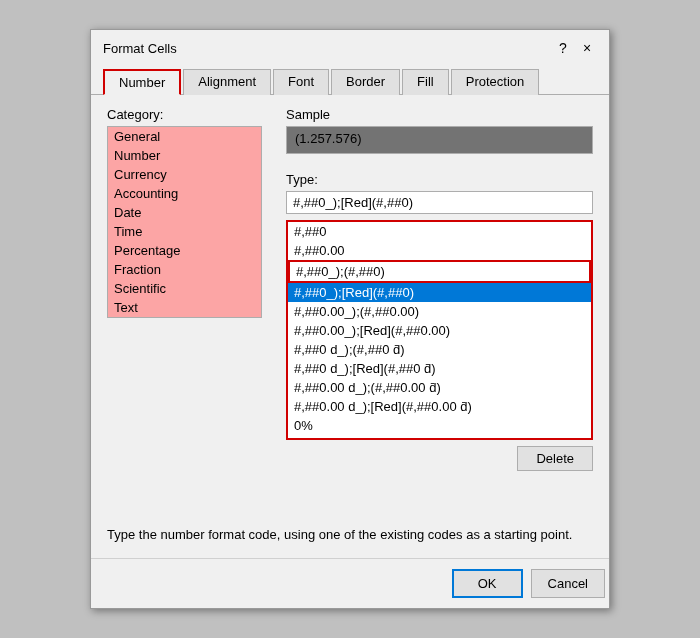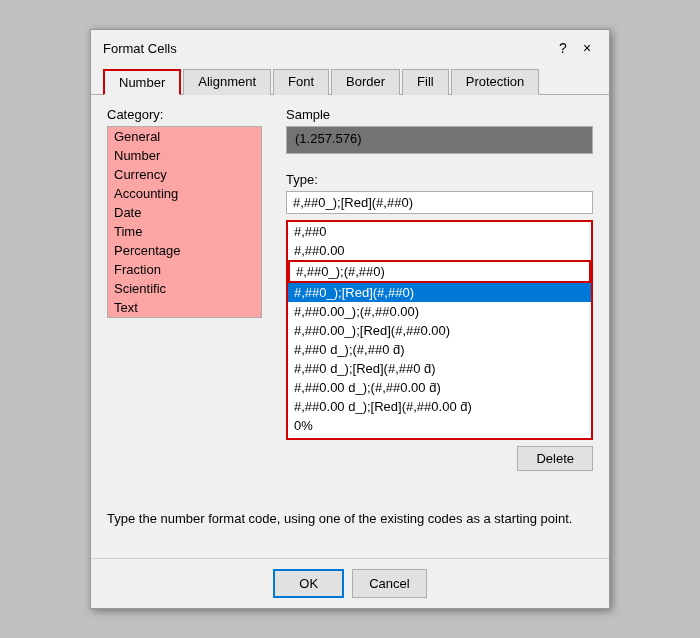--- a/index.html
+++ b/index.html
@@ -191,25 +191,25 @@
     }
     
     .desc-section {
       margin-top: 14px;
       font-size: 13px;
       color: #000;
     }
     
     .bottom-row {
       display: flex;
-      justify-content: center;
+      justify-content: flex-end;
       padding: 10px 4px;
       gap: 8px;
       border-top: 1px solid #d0d0d0;
-      margin-top: 20px;
+      margin-top: 4px;
     }
     .ok-btn {
       padding: 5px 24px;
       background: #e1e1e1;
       border: 2px solid #0078d7;
       cursor: pointer;
       font-size: 13px;
     }
     .cancel-btn {
       padding: 5px 16px;

